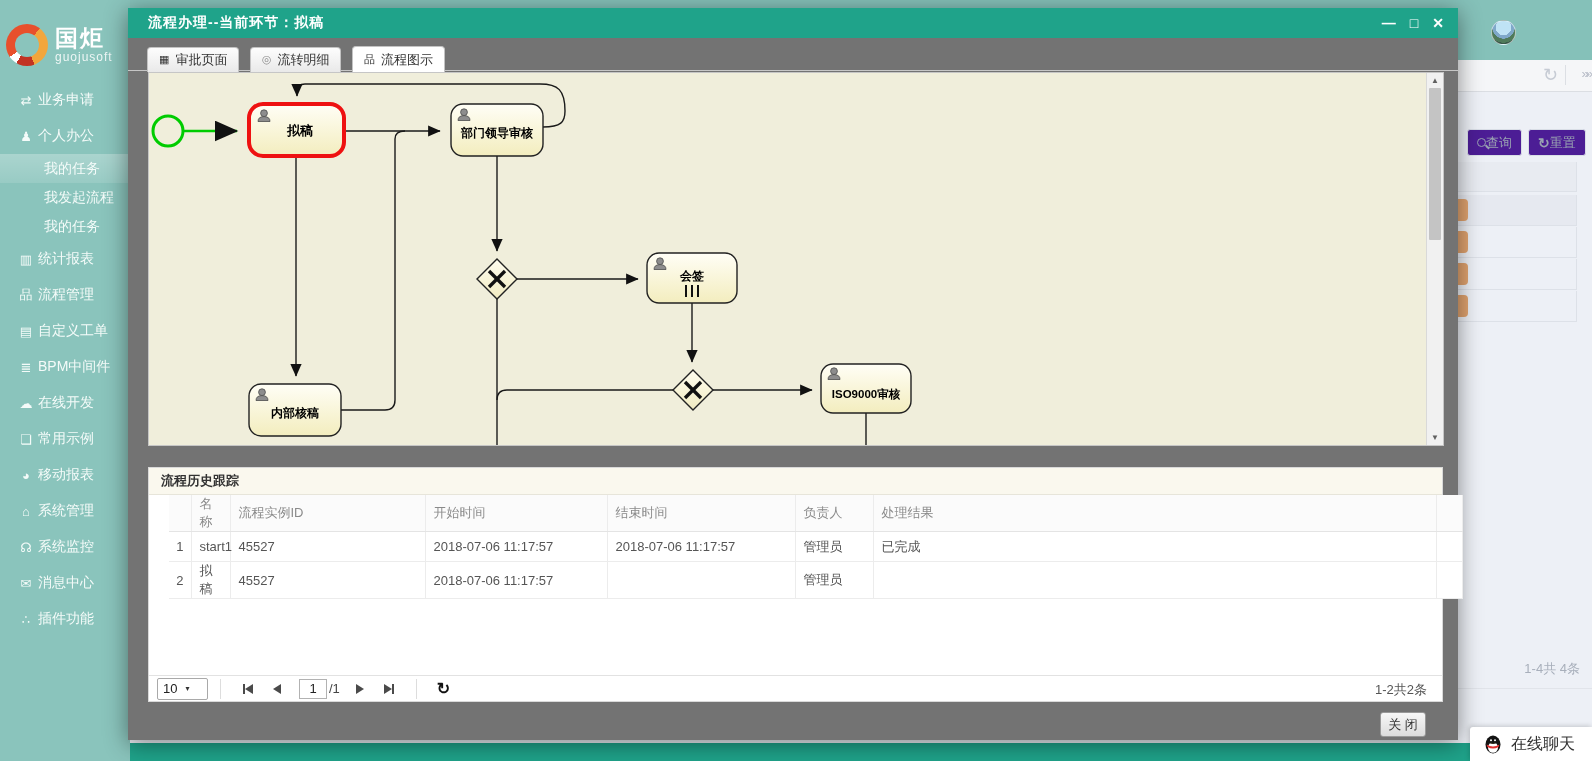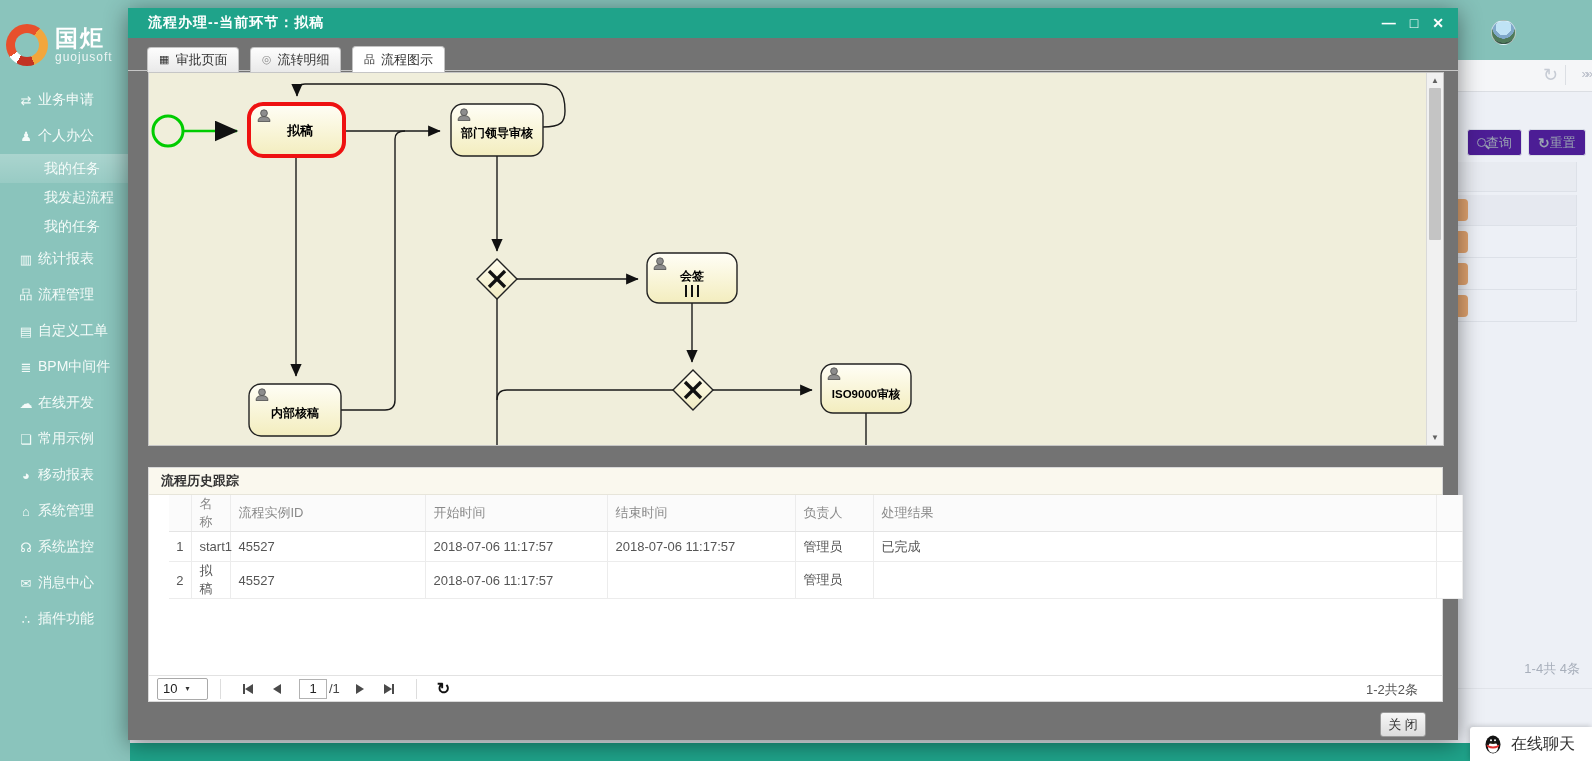--- a/index.html
+++ b/index.html
@@ -82,21 +82,21 @@
   .pg-select { display:flex; align-items:center; gap:8px; width:51px; height:22px; border:1px solid #a9a9a9; border-radius:2px; padding:0 5px; font-size:13px; color:#222; cursor:pointer; background:#fff; }
   .pg-select .caret { font-size:8px; color:#333; }
   .pg-sep { width:1px; height:20px; background:#ddd; margin:0 12px; }
   .pg-btn { display:flex; align-items:center; margin:0 10px; cursor:pointer; }
   .tri-l { width:0; height:0; border-top:5px solid transparent; border-bottom:5px solid transparent; border-right:8px solid #4a4a4a; }
   .tri-r { width:0; height:0; border-top:5px solid transparent; border-bottom:5px solid transparent; border-left:8px solid #4a4a4a; }
   .pg-bar { width:2px; height:10px; background:#4a4a4a; }
   .pg-input { width:28px; height:20px; border:1px solid #b2b2b2; font-size:13px; text-align:center; color:#222; margin:0 2px 0 8px; font-family:"Liberation Sans",sans-serif; }
   .pg-of { font-size:13px; color:#444; margin-right:6px; }
   .pg-refresh { font-size:16px; font-weight:bold; color:#111; margin-left:8px; cursor:pointer; }
-  .pg-range { position:absolute; right:24px; top:5px; font-size:13px; color:#555; }
+  .pg-range { position:absolute; right:15px; top:5px; font-size:13px; color:#555; }
 
   .close-btn { position:absolute; right:32px; top:704px; width:46px; height:25px; background:linear-gradient(#f7f7f7,#dcdcdc); border:1px solid #999; border-radius:3px; font-size:13px; color:#333; display:flex; align-items:center; justify-content:center; cursor:pointer; }
 
   .diag-label { font-weight:bold; fill:#000; }
 </style>
 </head>
 <body>
 
 <div class="page">
 

